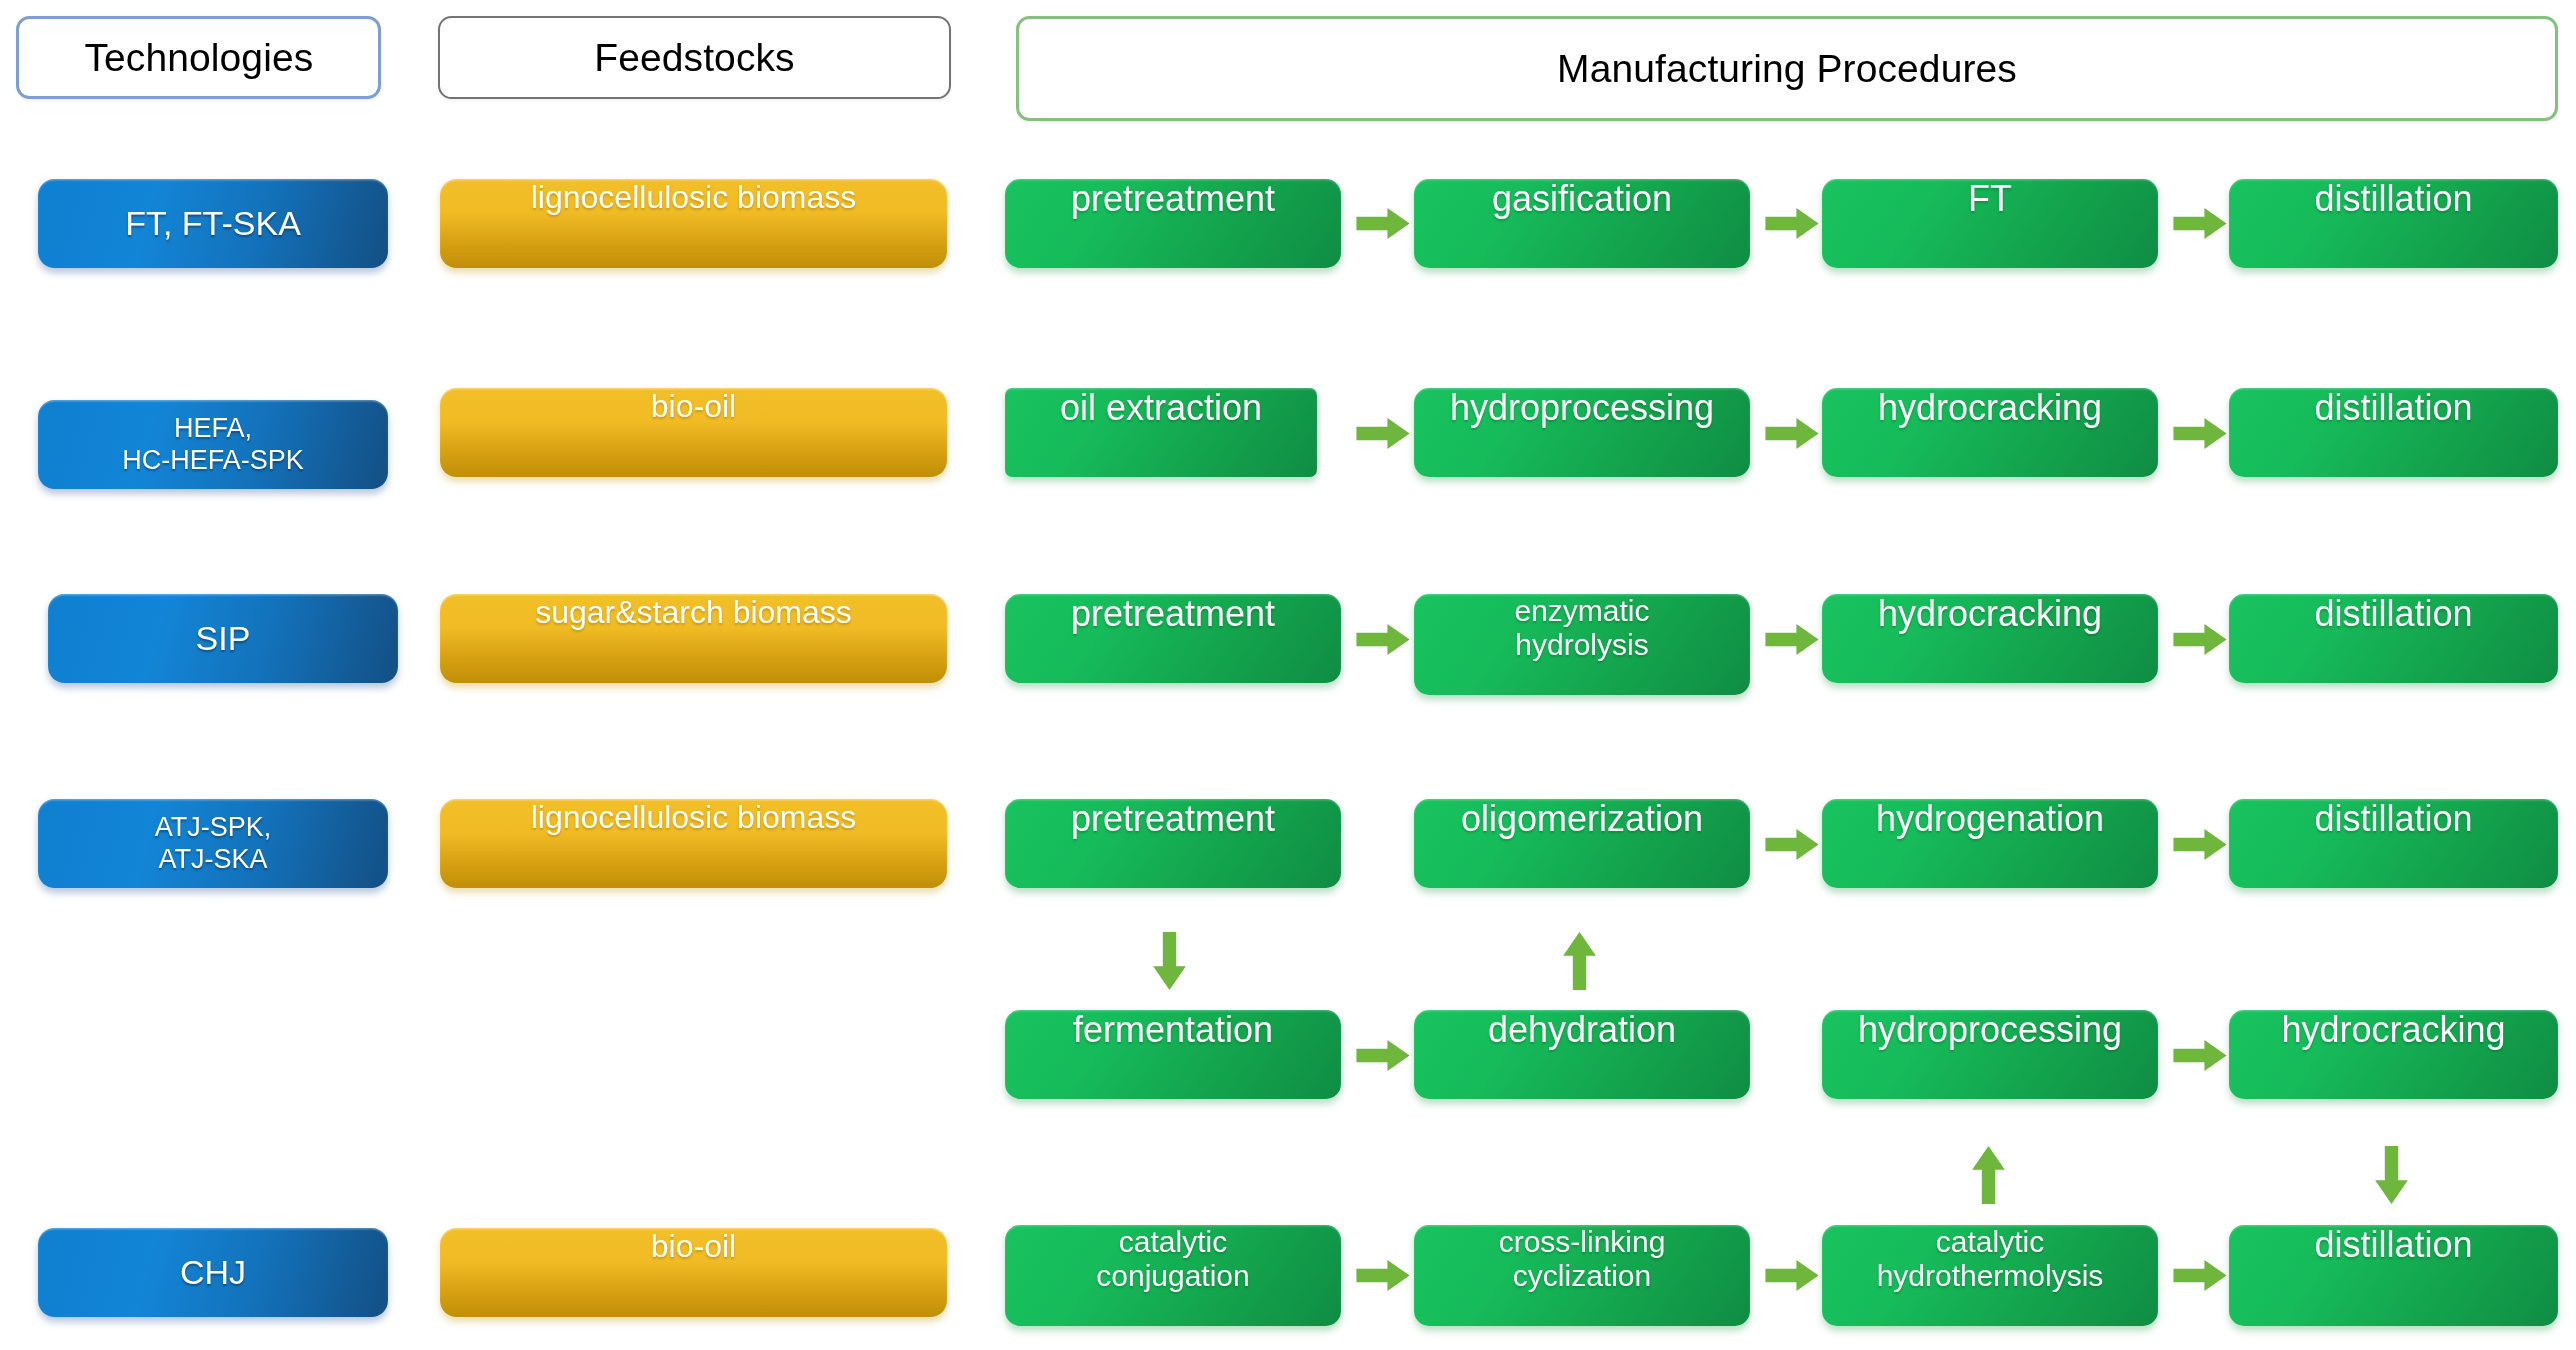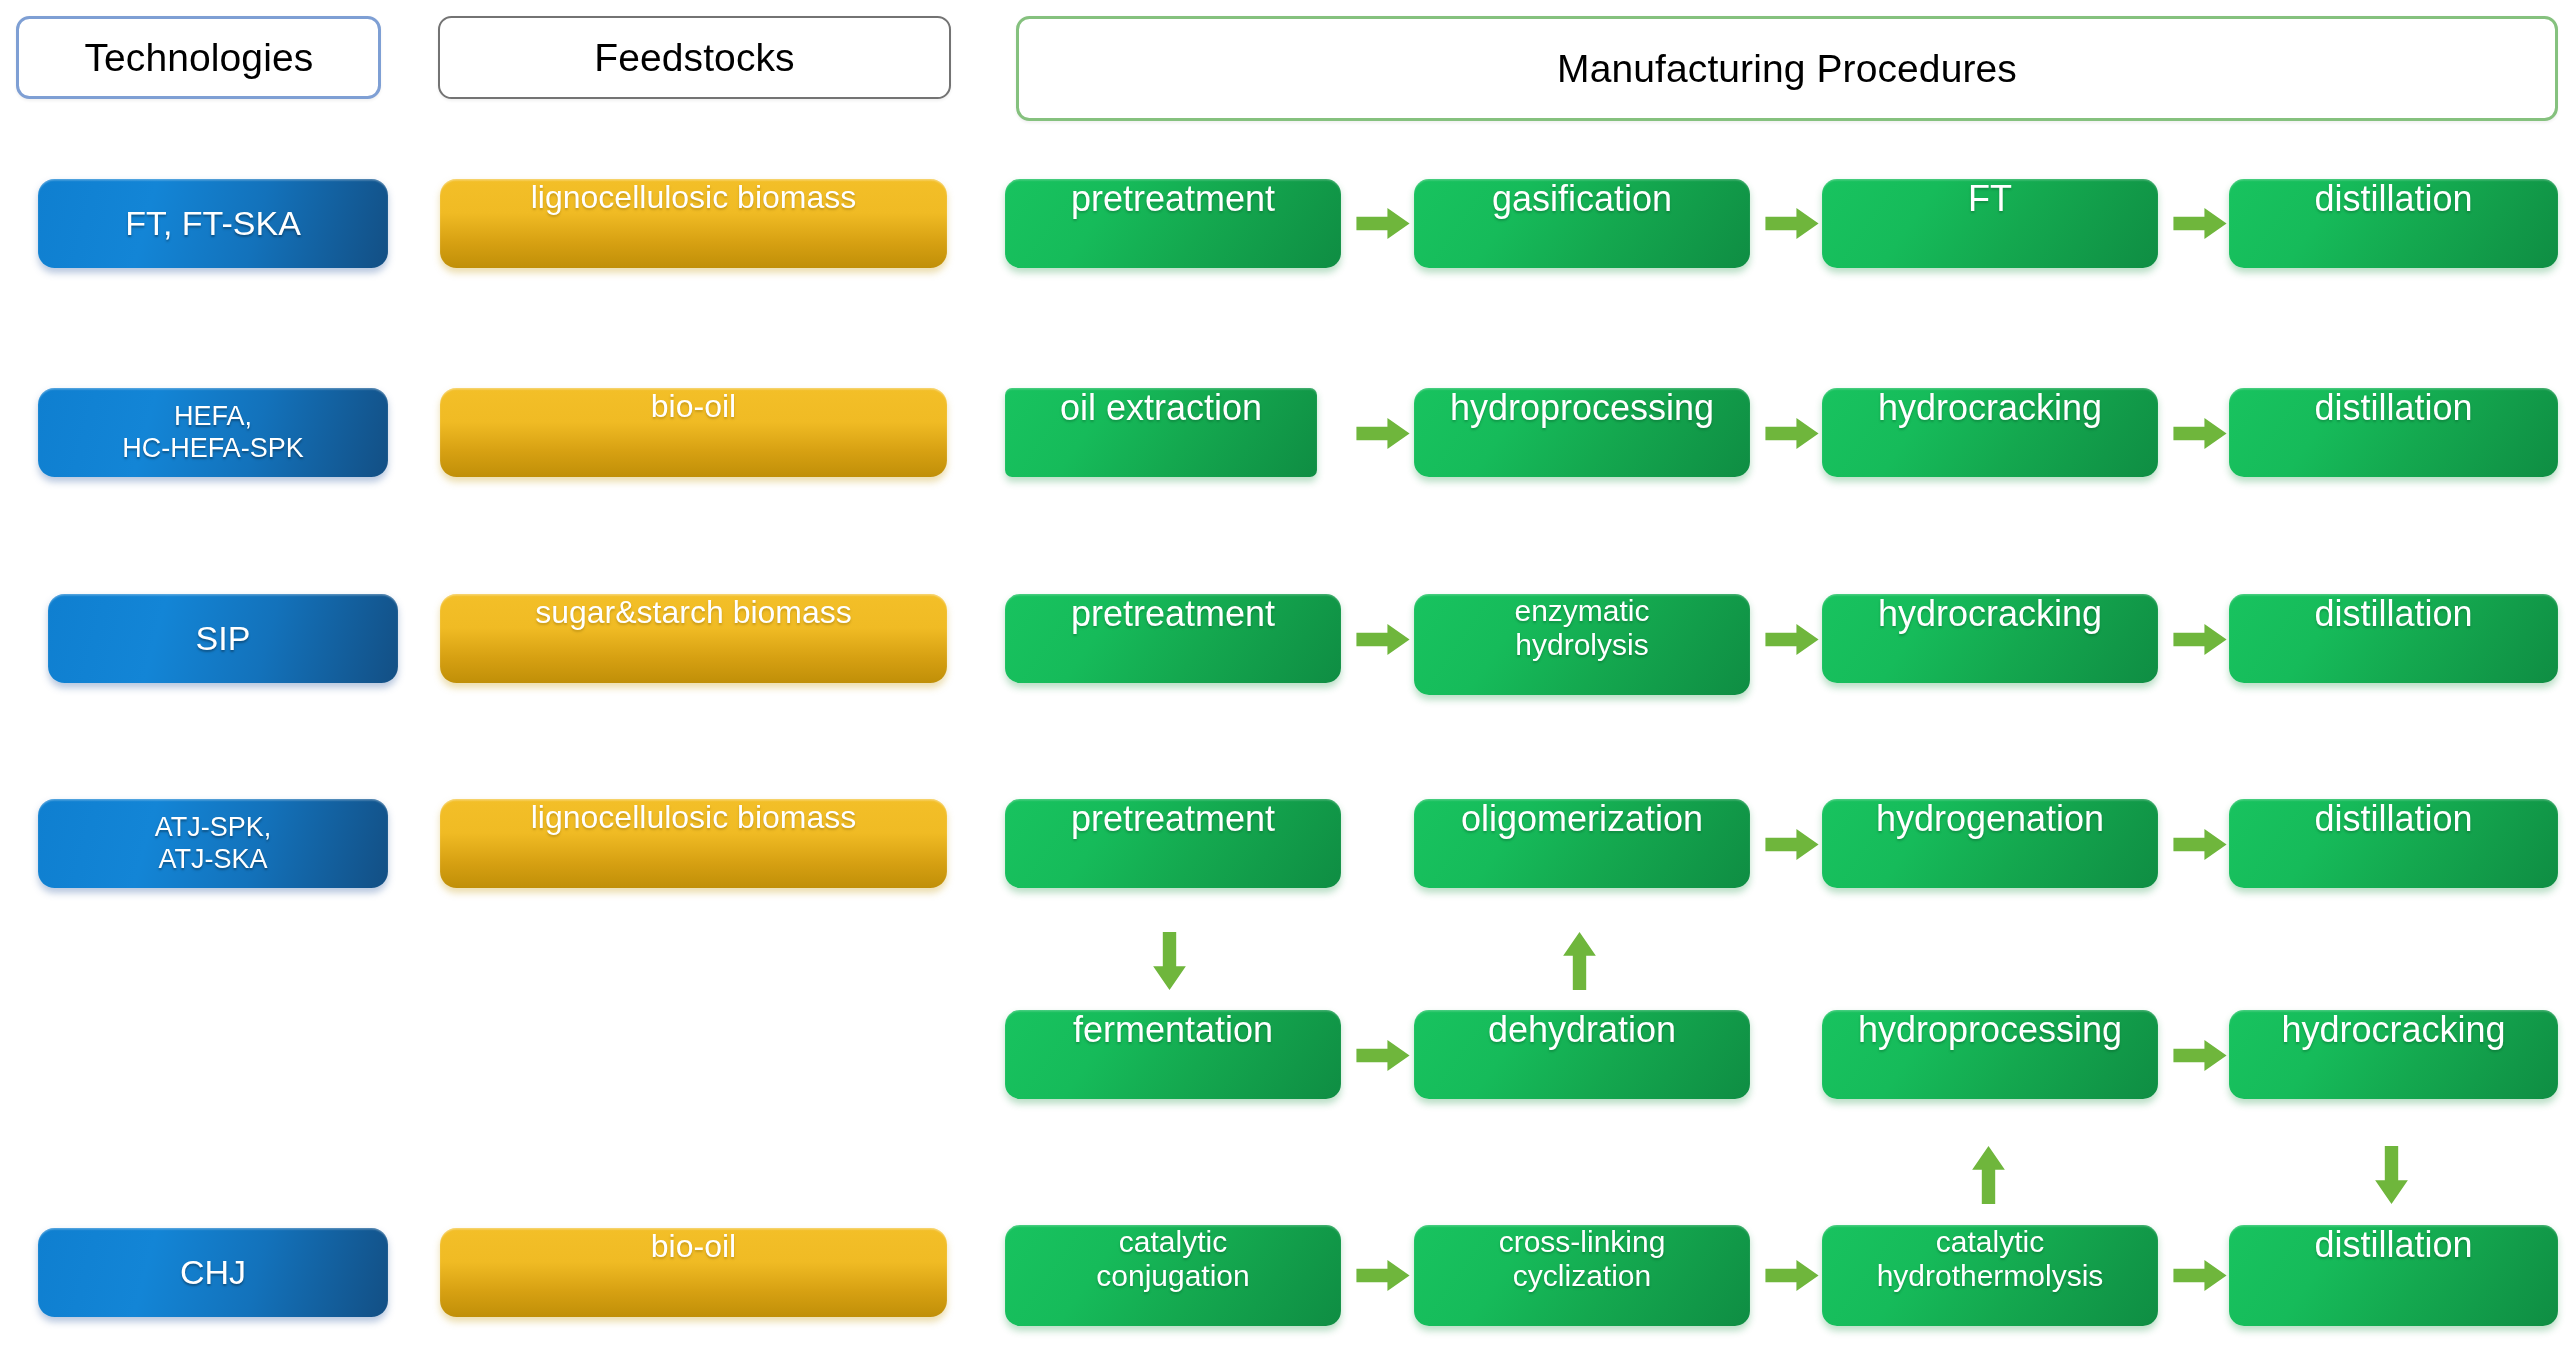--- a/index.html
+++ b/index.html
@@ -151,21 +151,21 @@
   </div>
   <span class="arrow-r" style="left:2173px; top:208px;">
     <svg width="54" height="31" viewBox="0 0 72 42">
         <path d="M0 12 H42 V0 L72 21 L42 42 V30 H0 Z" fill="#6fb63c"></path>
       </svg>
   </span>
   <div class="proc-box" style="left:2229px; top:179px; width:329px; height:89px;">
     <span>distillation</span>
   </div>
 
-  <div class="tech-box small" style="left:18px; top:388px; width:350px; height:89px;">
+  <div class="tech-box small" style="left:18px; top:400px; width:350px; height:89px;">
     <span style="white-space:pre-line">HEFA,
 HC-HEFA-SPK</span>
   </div>
 
   <div class="feed-box" style="left:440px; top:388px; width:507px; height:89px;">
     <span>bio-oil</span>
   </div>
 
   <div class="proc-box" style="left:1005px; top:388px; width:312px; height:89px;border-radius:7px;">
     <span>oil extraction</span>

